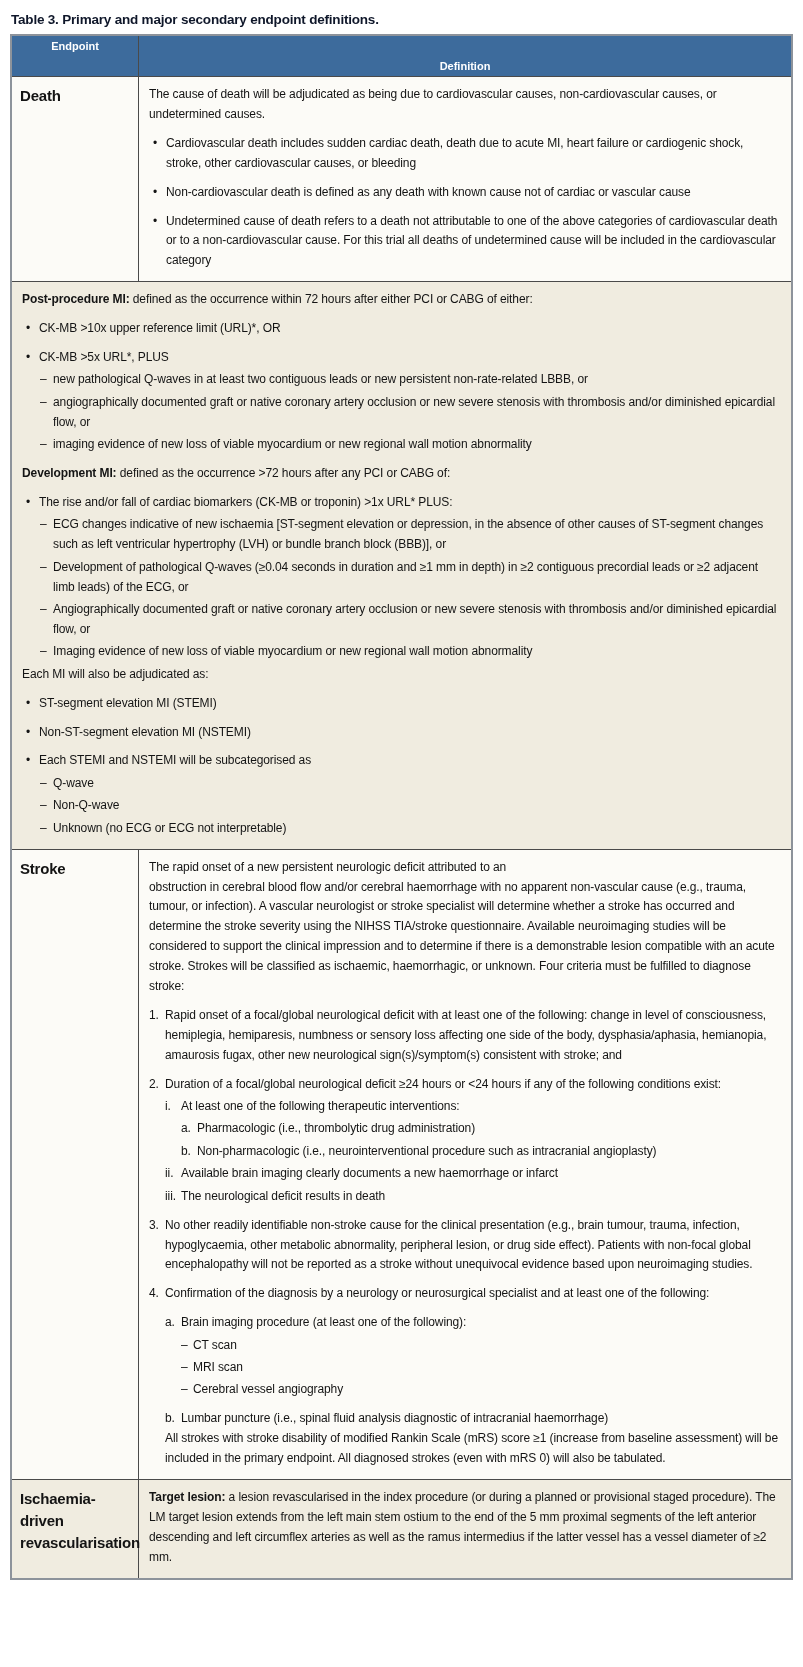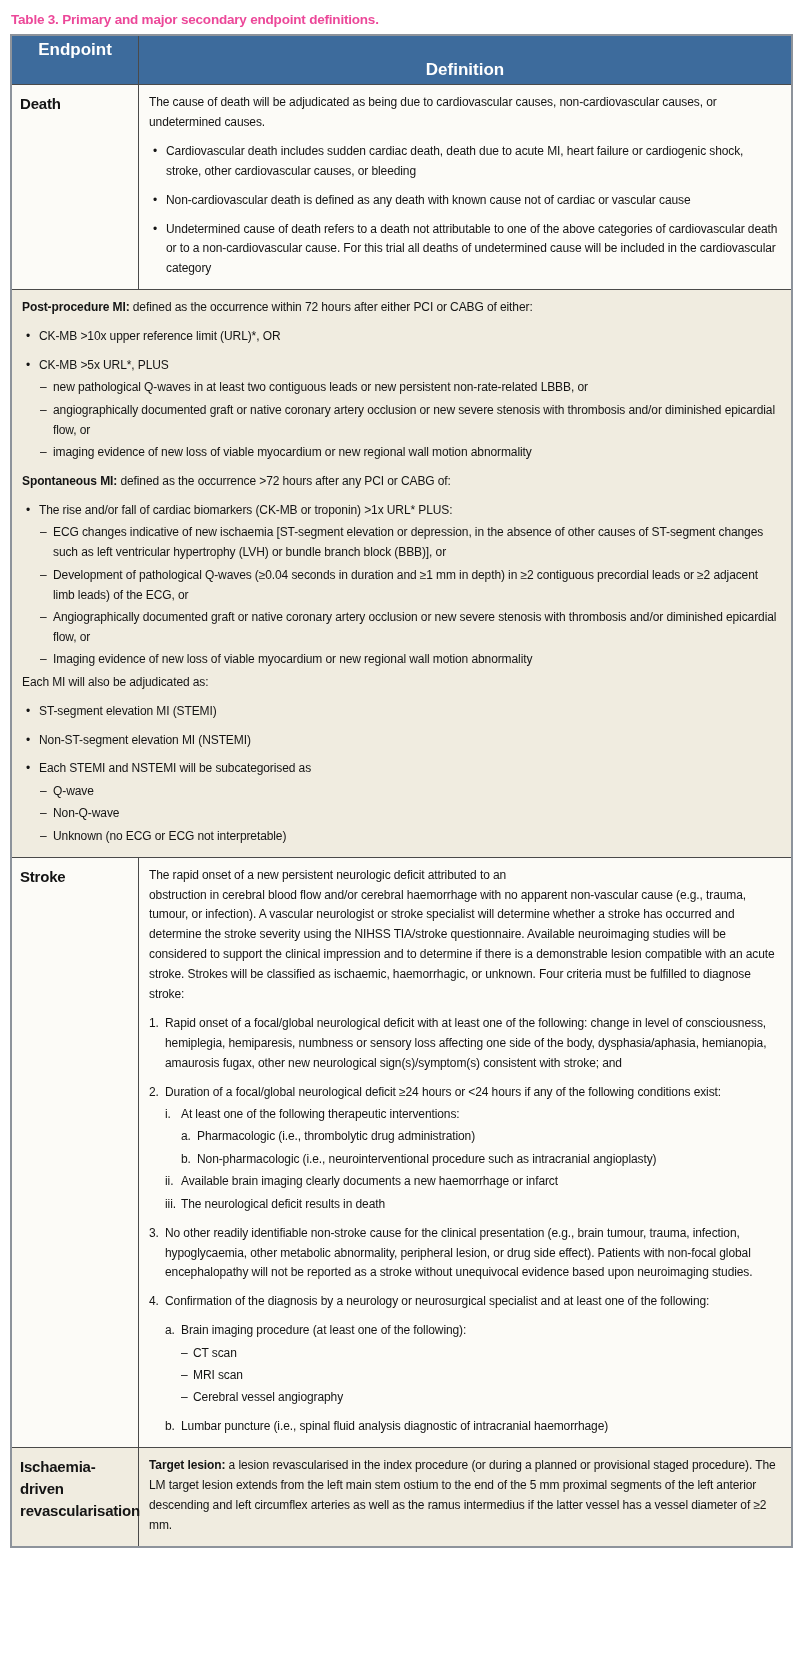--- a/index.html
+++ b/index.html
@@ -5,28 +5,28 @@
   html,body{margin:0;padding:0;background:#ffffff;}
   body{
     width:803px;
     font-family:"Liberation Sans","DejaVu Sans",sans-serif;
     color:#141414;
     -webkit-font-smoothing:antialiased;
   }
   .page{padding:8px 10px 10px 10px;box-sizing:border-box;width:803px;}
   .table-title{
     font-size:13.5px;font-weight:bold;letter-spacing:-0.2px;
-    margin:4px 0 7px 1px;color:#ec4899;
+    margin:4px 0 7px 1px;color:#0f172a;
   }
   .endpoint-table{
     border:2px solid var(--outer-border,#8d939b);
     background:#fff;
   }
   .thead{display:flex;background:var(--header-bg,#3d6b9c);color:var(--header-text,#ffffff);}
-  .th{font-weight:bold;font-size:17px;text-align:center;padding:4px 4px;box-sizing:border-box;}
+  .th{font-weight:bold;font-size:11px;text-align:center;padding:4px 4px;box-sizing:border-box;}
   .th-endpoint{flex:0 0 127px;width:127px;border-right:1px solid var(--border,#46engel4a4a);}
   .th-endpoint{border-right:1px solid var(--border,#4a4a4a);}
   .th-def{flex:1;margin-top:20px;}
   .trow{display:flex;border-top:1px solid var(--border,#4a4a4a);}
   .row-light{background:var(--row-light,#fcfbf7);}
   .row-beige{background:var(--row-beige,#f0ece0);}
   .cell-endpoint{
     flex:0 0 127px;width:127px;box-sizing:border-box;
     border-right:1px solid var(--border,#4a4a4a);
     font-weight:bold;font-size:15px;line-height:1.45;
@@ -73,21 +73,21 @@
           </div>
         </div>
         <div class="trow row-beige">
           <div class="cell-def">
             <div class="blk b-p"><b>Post-procedure MI:</b> defined as the occurrence within 72 hours after either PCI or CABG of either:</div>
             <div class="blk b-bullet"><span class="marker">•</span>CK-MB &gt;10x upper reference limit (URL)*, OR</div>
             <div class="blk b-bullet"><span class="marker">•</span>CK-MB &gt;5x URL*, PLUS</div>
             <div class="blk b-dash s"><span class="marker">–</span>new pathological Q-waves in at least two contiguous leads or new persistent non-rate-related LBBB, or</div>
             <div class="blk b-dash s"><span class="marker">–</span>angiographically documented graft or native coronary artery occlusion or new severe stenosis with thrombosis and/or diminished epicardial flow, or</div>
             <div class="blk b-dash s"><span class="marker">–</span>imaging evidence of new loss of viable myocardium or new regional wall motion abnormality</div>
-            <div class="blk b-p"><b>Spontaneous MI:</b> defined as the occurrence &gt;72 hours after any PCI or CABG of:</div>
+            <div class="blk b-p"><b>Development MI:</b> defined as the occurrence &gt;72 hours after any PCI or CABG of:</div>
             <div class="blk b-bullet"><span class="marker">•</span>The rise and/or fall of cardiac biomarkers (CK-MB or troponin) &gt;1x URL* PLUS:</div>
             <div class="blk b-dash s"><span class="marker">–</span>ECG changes indicative of new ischaemia [ST-segment elevation or depression, in the absence of other causes of ST-segment changes such as left ventricular hypertrophy (LVH) or bundle branch block (BBB)], or</div>
             <div class="blk b-dash s"><span class="marker">–</span>Development of pathological Q-waves (≥0.04 seconds in duration and ≥1 mm in depth) in ≥2 contiguous precordial leads or ≥2 adjacent limb leads) of the ECG, or</div>
             <div class="blk b-dash s"><span class="marker">–</span>Angiographically documented graft or native coronary artery occlusion or new severe stenosis with thrombosis and/or diminished epicardial flow, or</div>
             <div class="blk b-dash s"><span class="marker">–</span>Imaging evidence of new loss of viable myocardium or new regional wall motion abnormality</div>
             <div class="blk b-p s">Each MI will also be adjudicated as:</div>
             <div class="blk b-bullet"><span class="marker">•</span>ST-segment elevation MI (STEMI)</div>
             <div class="blk b-bullet"><span class="marker">•</span>Non-ST-segment elevation MI (NSTEMI)</div>
             <div class="blk b-bullet"><span class="marker">•</span>Each STEMI and NSTEMI will be subcategorised as</div>
             <div class="blk b-dash s"><span class="marker">–</span>Q-wave</div>
@@ -107,20 +107,21 @@
             <div class="blk b-sub2 s"><span class="marker">b.</span>Non-pharmacologic (i.e., neurointerventional procedure such as intracranial angioplasty)</div>
             <div class="blk b-sub1 s"><span class="marker">ii.</span>Available brain imaging clearly documents a new haemorrhage or infarct</div>
             <div class="blk b-sub1 s"><span class="marker">iii.</span>The neurological deficit results in death</div>
             <div class="blk b-num"><span class="marker">3.</span>No other readily identifiable non-stroke cause for the clinical presentation (e.g., brain tumour, trauma, infection, hypoglycaemia, other metabolic abnormality, peripheral lesion, or drug side effect). Patients with non-focal global encephalopathy will not be reported as a stroke without unequivocal evidence based upon neuroimaging studies.</div>
             <div class="blk b-num"><span class="marker">4.</span>Confirmation of the diagnosis by a neurology or neurosurgical specialist and at least one of the following:</div>
             <div class="blk b-sub1"><span class="marker">a.</span>Brain imaging procedure (at least one of the following):</div>
             <div class="blk b-dashsub s"><span class="marker">–</span>CT scan</div>
             <div class="blk b-dashsub s"><span class="marker">–</span>MRI scan</div>
             <div class="blk b-dashsub s"><span class="marker">–</span>Cerebral vessel angiography</div>
             <div class="blk b-sub1"><span class="marker">b.</span>Lumbar puncture (i.e., spinal fluid analysis diagnostic of intracranial haemorrhage)</div>
+            <div class="blk b-cont t">All strokes with stroke disability of modified Rankin Scale (mRS) score ≥1 (increase from baseline assessment) will be included in the primary endpoint. All diagnosed strokes (even with mRS 0) will also be tabulated.</div>
           </div>
         </div>
         <div class="trow row-beige">
           <div class="cell-endpoint">Ischaemia-driven revascularisation</div>
           <div class="cell-def">
             <div class="blk b-p"><b>Target lesion:</b> a lesion revascularised in the index procedure (or during a planned or provisional staged procedure). The LM target lesion extends from the left main stem ostium to the end of the 5 mm proximal segments of the left anterior descending and left circumflex arteries as well as the ramus intermedius if the latter vessel has a vessel diameter of ≥2 mm.</div>
           </div>
         </div>
       </div>
 

